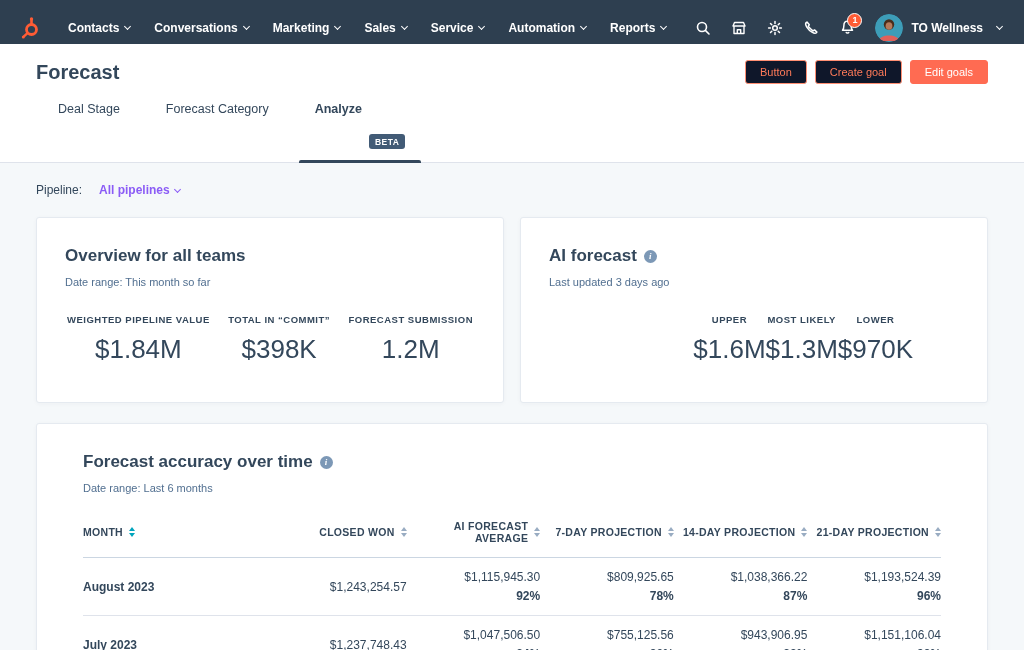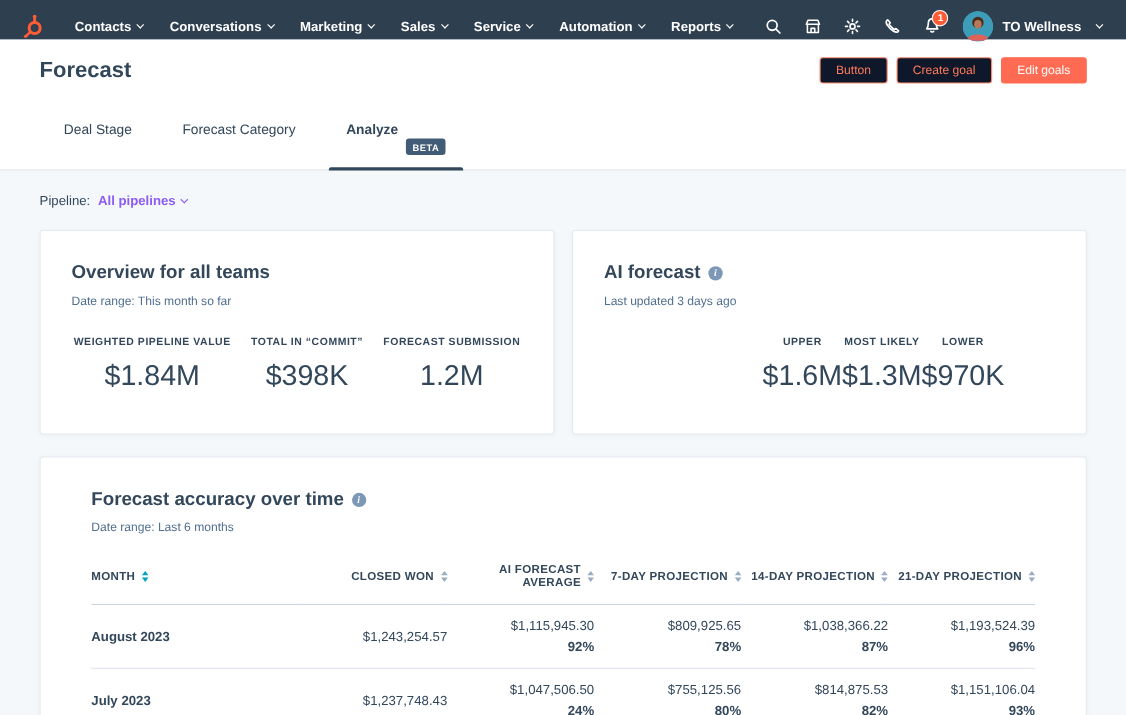--- a/index.html
+++ b/index.html
@@ -5,21 +5,21 @@
   * { box-sizing: border-box; margin: 0; padding: 0; }
   html, body { width: 1024px; height: 650px; overflow: hidden; }
   body {
     font-family: "Liberation Sans", sans-serif;
     background: #f5f8fa;
     color: #33475b;
   }
 
   
   .topnav {
-    height: 36px; background: #2e3f50;
+    height: 44px; background: #2e3f50;
     display: flex; align-items: center;
     padding: 11px 14px 0 18px;
   }
   .logo { display: flex; align-items: center; margin-right: 14px; cursor: pointer; }
   .menu { display: flex; align-items: center; height: 44px; }
   .menu-item {
     display: flex; align-items: center; height: 44px;
     padding: 0 12px; color: #fff; font-size: 12px; font-weight: 600;
     text-decoration: none; cursor: pointer; white-space: nowrap;
   }
@@ -53,35 +53,35 @@
     font-family: inherit; font-size: 11px; font-weight: 500;
     padding: 5px 14px; border-radius: 3px; cursor: pointer;
   }
   .btn-outline { background: #0f172a; border: 1px solid #ff8f73; color: #ff7a59; }
   .btn-primary { background: #ff6b52; border: 1px solid #ff6b52; color: #fff; }
 
   .tabs { display: flex; gap: 14px; margin-top: 14px; padding-left: 6px; }
   .tab {
     position: relative; font-size: 12.5px; color: #33475b;
     padding: 4px 16px 13px; cursor: pointer; white-space: nowrap;
-    display: flex; align-items: center; gap: 7px;
+    display: flex; align-items: flex-start; gap: 7px;
   }
   .tab.active { font-weight: 700; }
   .tab.active::after {
     content: ""; position: absolute; left: 0; right: 0; bottom: -1px;
     height: 3px; background: #33475b; border-radius: 2px 2px 0 0;
   }
   .beta-badge {
     background: #425b76; color: #fff; font-size: 8.5px; font-weight: 700;
     letter-spacing: 0.5px; padding: 2.5px 6px; border-radius: 3px; margin-top: 32px;
   }
 
   
   .content { padding: 16px 36px 0; }
-  .pipeline-row { display: flex; align-items: center; gap: 7px; font-size: 12px; margin: 4px 0 20px; }
+  .pipeline-row { display: flex; align-items: center; gap: 17px; font-size: 12px; margin: 4px 0 20px; }
   .pipeline-label { color: #33475b; }
   .pipeline-select { color: #8b5cf6; font-weight: 600; cursor: pointer; display: flex; align-items: center; }
   .pipeline-select .chev { margin-left: 5px; margin-top: -2px; }
 
   .cards-row { display: flex; gap: 16px; margin-bottom: 20px; }
   .card {
     background: #fff; border: 1px solid #e5eaf0; border-radius: 3px;
     box-shadow: 0 1px 4px rgba(45,62,80,0.04);
   }
   .half-card { flex: 1; min-height: 186px; padding: 28px 28px 24px; }
@@ -395,21 +395,21 @@
             <td>$1,237,748.43</td>
             <td>
                 <span class="cell-val">$1,047,506.50</span>
                 <span class="cell-pct">24%</span>
               </td>
             <td>
                 <span class="cell-val">$755,125.56</span>
                 <span class="cell-pct">80%</span>
               </td>
             <td>
-                <span class="cell-val">$814,875.53</span>
+                <span class="cell-val">$943,906.95</span>
                 <span class="cell-pct">82%</span>
               </td>
             <td>
                 <span class="cell-val">$1,151,106.04</span>
                 <span class="cell-pct">93%</span>
               </td>
           </tr>
           <tr>
             <td class="col-month">June 2023</td>
             <td>$1,315,945.71</td>

